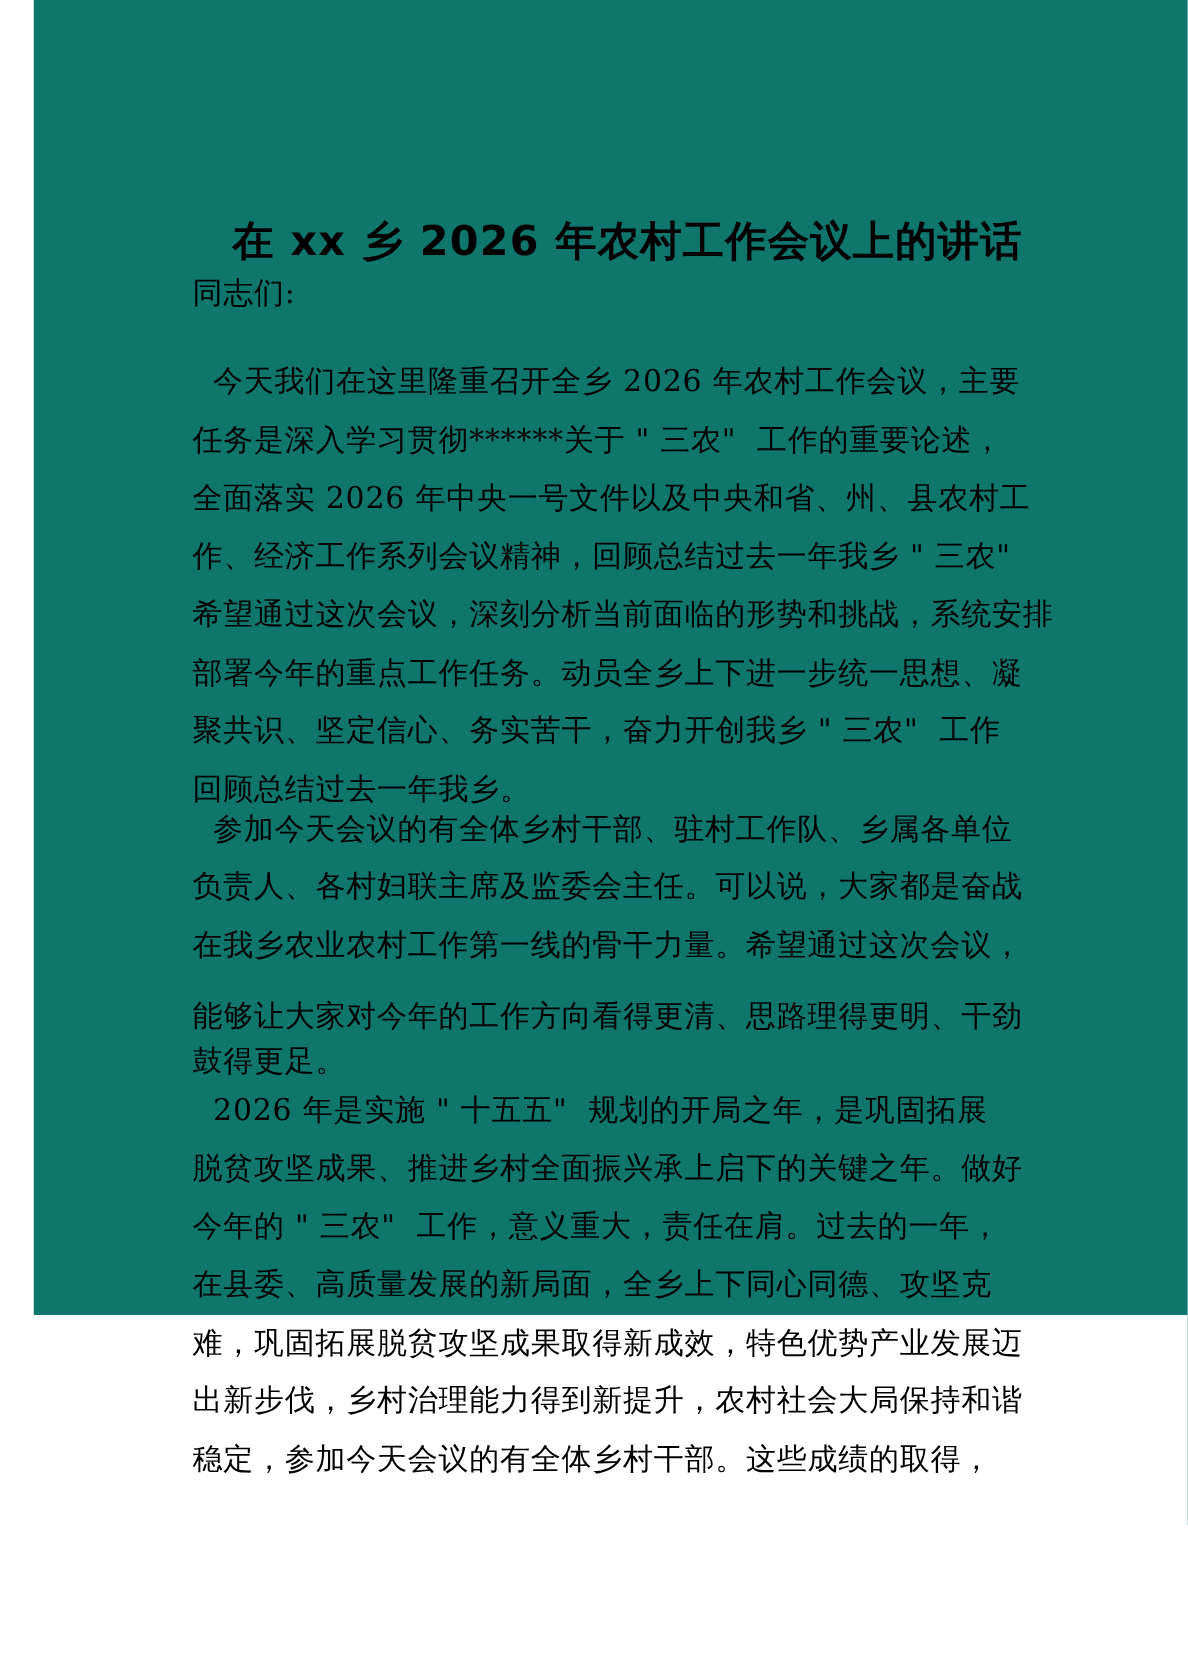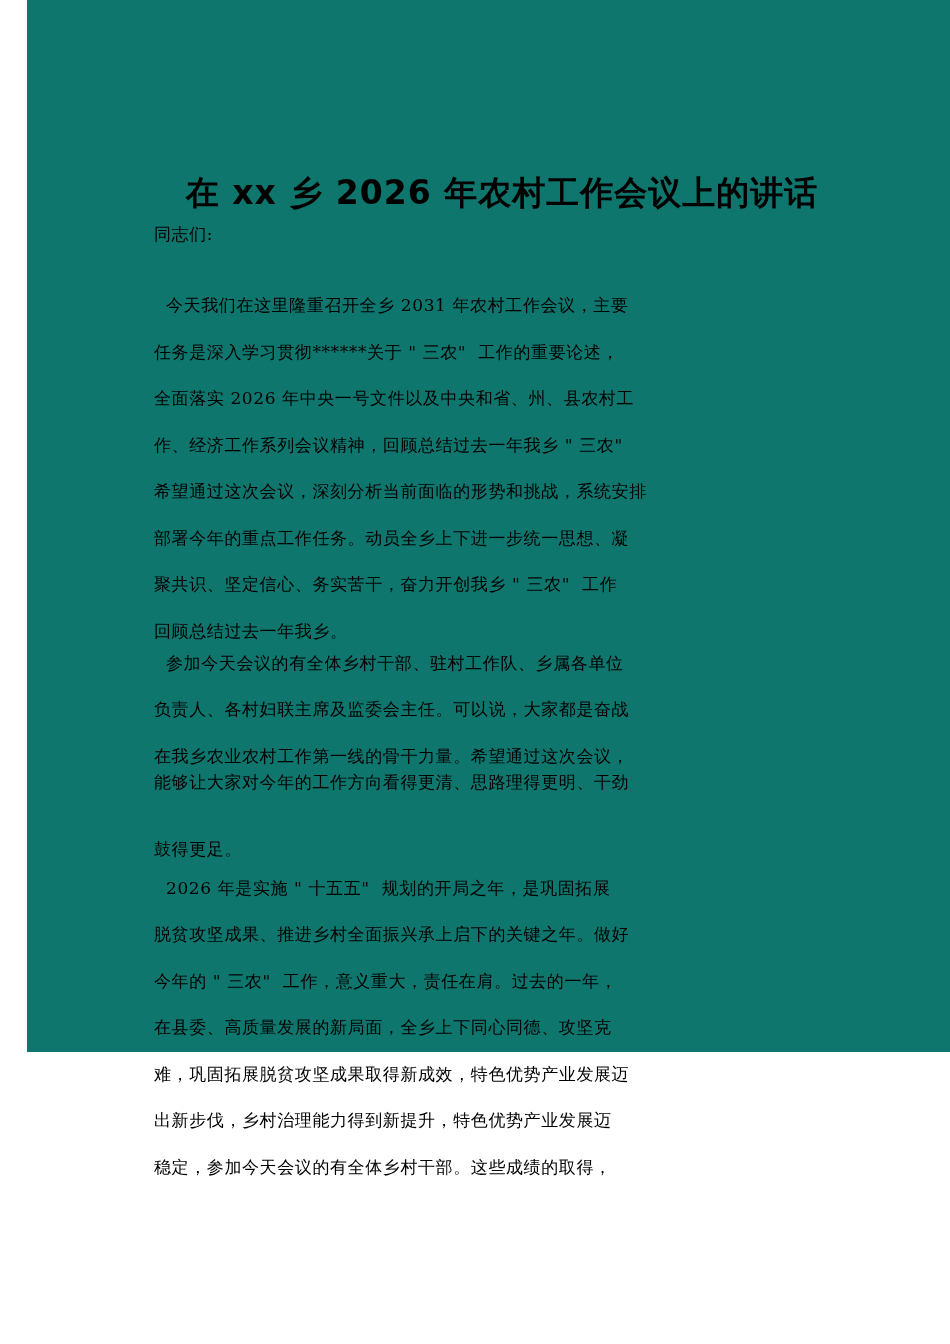--- a/index.html
+++ b/index.html
@@ -33,49 +33,49 @@
       font-family: "DejaVu Sans", "Liberation Sans", sans-serif;
       font-weight: bold;
       font-size: 33px;
       line-height: 50px;
       letter-spacing: 1px;
       white-space: pre;
     }
     .line {
       position: absolute;
       left: 127px;
-      font-size: 17px;
+      font-size: 24px;
       line-height: 40px;
       white-space: pre;
       letter-spacing: 0.6px;
     }
   </style>
 </head>
 <body>
 
 <div class="page">
   <div class="title">在 xx 乡 2026 年农村工作会议上的讲话</div>
 
   <div class="line" style="top:214px;">同志们:</div>
 
-  <div class="line" style="top:285px;">  今天我们在这里隆重召开全乡 2031 年农村工作会议，主要</div>
+  <div class="line" style="top:285px;">  今天我们在这里隆重召开全乡 2026 年农村工作会议，主要</div>
   <div class="line" style="top:332px;">任务是深入学习贯彻******关于 " 三农"  工作的重要论述，</div>
   <div class="line" style="top:378px;">全面落实 2026 年中央一号文件以及中央和省、州、县农村工</div>
   <div class="line" style="top:425px;">作、经济工作系列会议精神，回顾总结过去一年我乡 " 三农"</div>
   <div class="line" style="top:471px;">希望通过这次会议，深刻分析当前面临的形势和挑战，系统安排</div>
   <div class="line" style="top:518px;">部署今年的重点工作任务。动员全乡上下进一步统一思想、凝</div>
   <div class="line" style="top:564px;">聚共识、坚定信心、务实苦干，奋力开创我乡 " 三农"  工作</div>
   <div class="line" style="top:611px;">回顾总结过去一年我乡。</div>
 
   <div class="line" style="top:643px;">  参加今天会议的有全体乡村干部、驻村工作队、乡属各单位</div>
   <div class="line" style="top:736px;">在我乡农业农村工作第一线的骨干力量。希望通过这次会议，</div>
   <div class="line" style="top:689px;">负责人、各村妇联主席及监委会主任。可以说，大家都是奋战</div>
-  <div class="line" style="top:762px;">能够让大家对今年的工作方向看得更清、思路理得更明、干劲</div>
+  <div class="line" style="top:793px;">能够让大家对今年的工作方向看得更清、思路理得更明、干劲</div>
   <div class="line" style="top:829px;">鼓得更足。</div>
 
   <div class="line" style="top:868px;">  2026 年是实施 " 十五五"  规划的开局之年，是巩固拓展</div>
   <div class="line" style="top:914px;">脱贫攻坚成果、推进乡村全面振兴承上启下的关键之年。做好</div>
   <div class="line" style="top:961px;">今年的 " 三农"  工作，意义重大，责任在肩。过去的一年，</div>
   <div class="line" style="top:1007px;">在县委、高质量发展的新局面，全乡上下同心同德、攻坚克</div>
   <div class="line" style="top:1054px;">难，巩固拓展脱贫攻坚成果取得新成效，特色优势产业发展迈</div>
-  <div class="line" style="top:1100px;">出新步伐，乡村治理能力得到新提升，特色优势产业发展迈</div>
+  <div class="line" style="top:1100px;">出新步伐，乡村治理能力得到新提升，农村社会大局保持和谐</div>
   <div class="line" style="top:1147px;">稳定，参加今天会议的有全体乡村干部。这些成绩的取得，</div>
 </div>
 
 </body></html>

